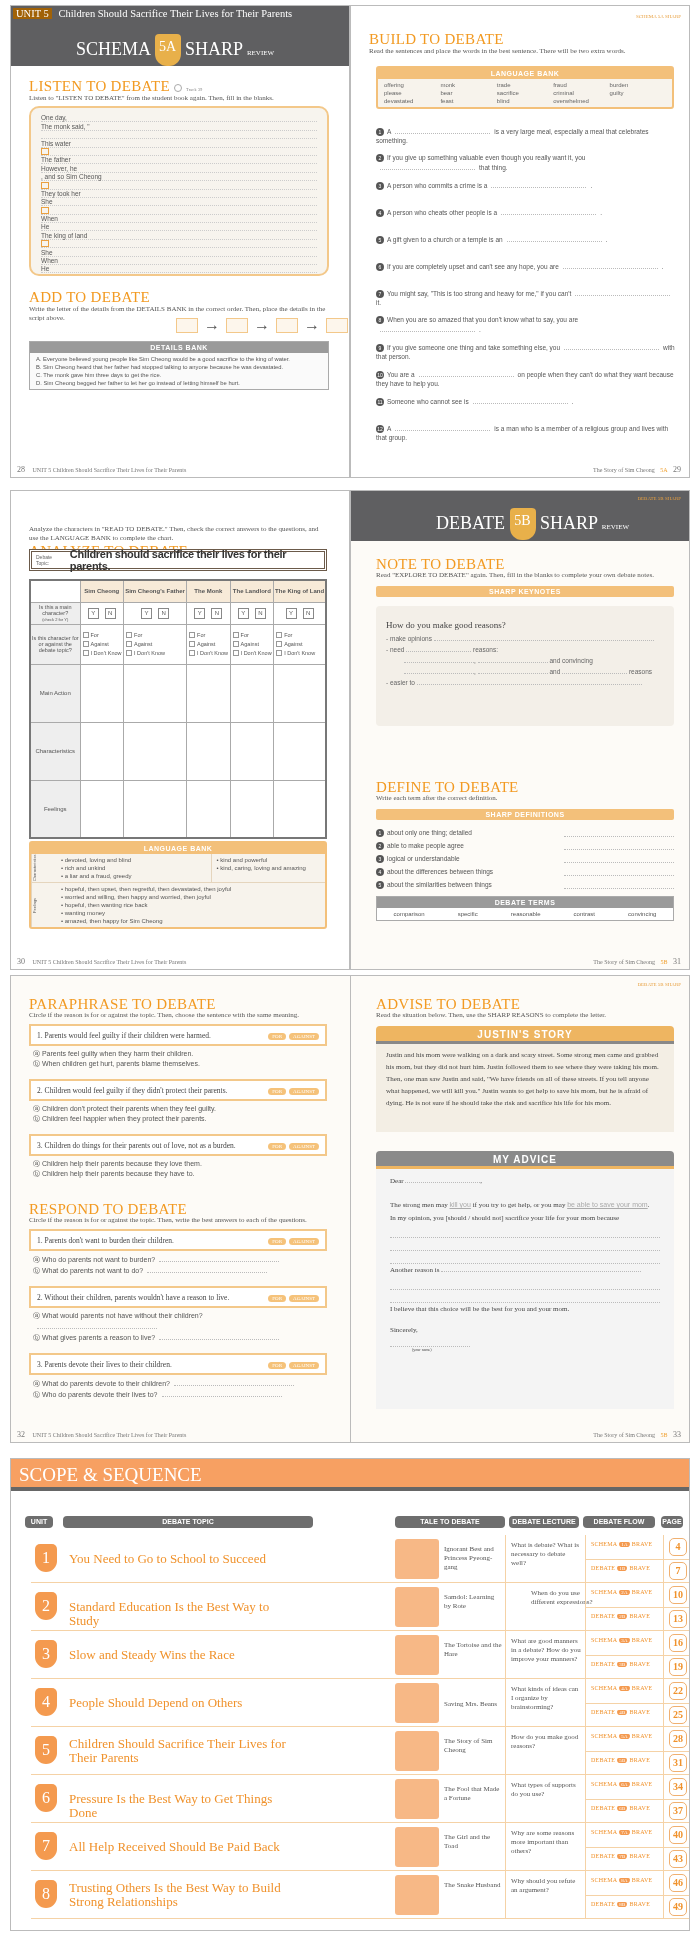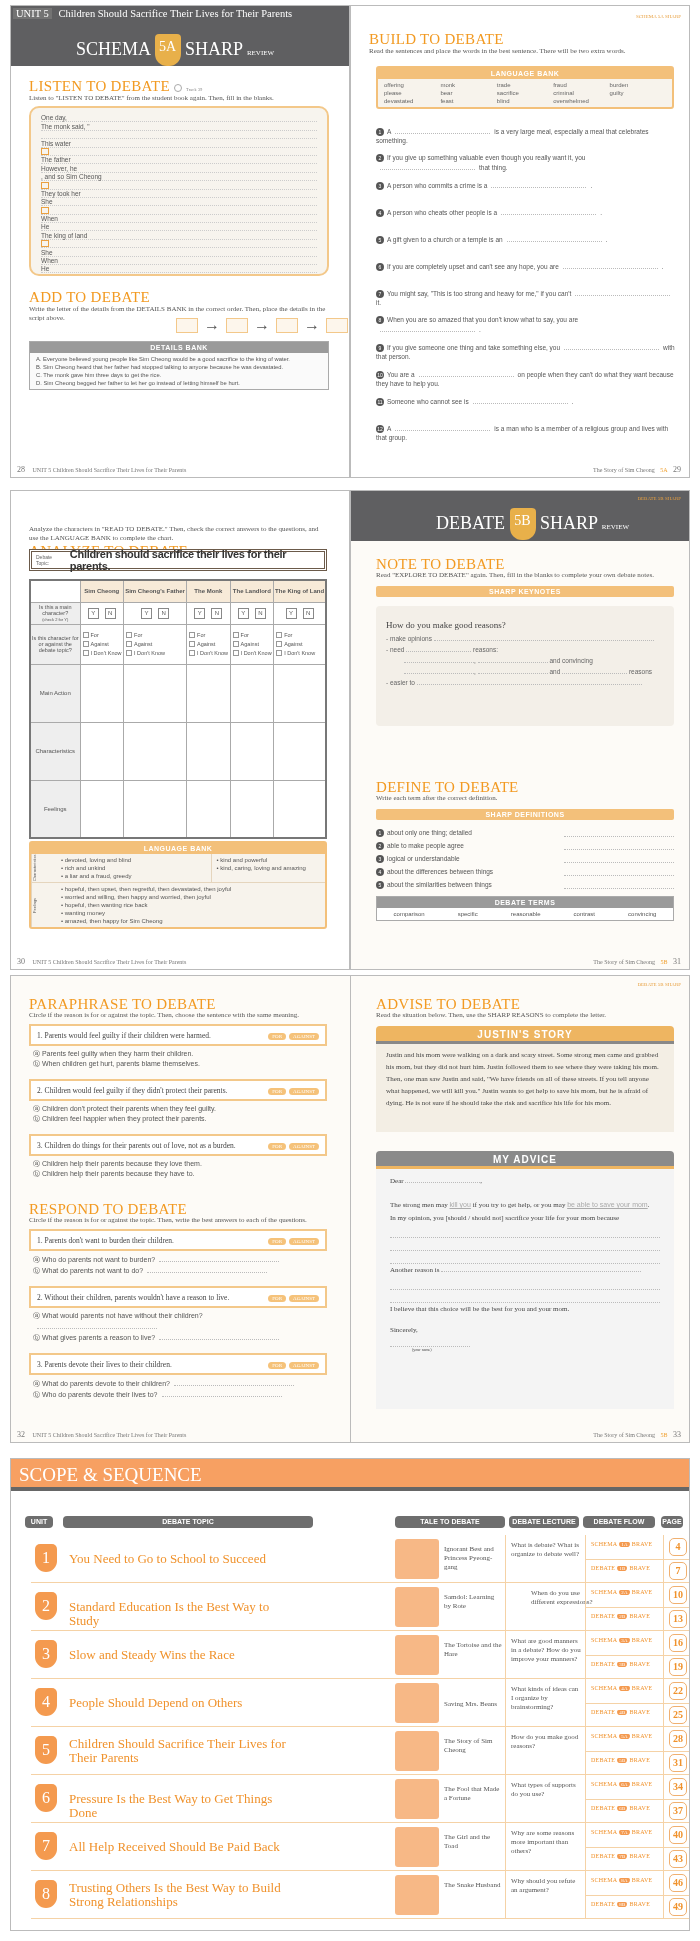--- a/index.html
+++ b/index.html
@@ -33,21 +33,21 @@
 .ss-flow{position:absolute;font-family:"Liberation Serif",serif;font-size:6px;color:#f0922c;letter-spacing:.2px}
 .ss-flow .b{display:inline-block;background:#f49a4f;color:#fff;border-radius:3px 3px 6px 6px;padding:0 2px;margin:0 2px;font-size:5px}
 .ss-page{position:absolute;width:18px;height:18px;border:1px solid #f0b070;border-radius:5px;color:#f0922c;font-family:"Liberation Serif",serif;font-size:10px;font-weight:bold;text-align:center;line-height:16px}
 </style>
 </head>
 <body>
 
 <div class="page" style="left:10px;top:5px;width:340px;height:473px;">
   <div style="background:#5f5f61;height:60px;position:relative;">
     <div class="serif" style="position:absolute;left:2px;top:2px;font-size:10.5px;color:#fff;">
-      <span style="background:#737373;padding:0 3px;text-align:center;">UNIT 5</span>
+      <span style="background:#a16207;padding:0 3px;text-align:center;">UNIT 5</span>
       <span style="margin-left:4px;">Children Should Sacrifice Their Lives for Their Parents</span>
     </div>
     <div class="serif" style="position:absolute;left:65px;top:33px;color:#fff;font-size:18px;">
       <span>SCHEMA</span>
       <span class="shield" style="width:26px;height:32px;font-size:14px;line-height:26px;vertical-align:top;margin-top:-5px;">5A</span>
       <span>SHARP</span>
       <span style="font-size:7px;">REVIEW</span>
     </div>
   </div>
   <div class="abs sec-title" style="left:18px;top:72px;">
@@ -476,21 +476,21 @@
     <span class="ss-head" style="position:absolute;left:558px;width:72px;">DEBATE FLOW</span>
     <span class="ss-head" style="position:absolute;left:636px;width:22px;">PAGE</span>
   </div>
   <div id="scope-rows">
       <div class="ss-row" style="top: 76px; height: 48px;">
         <div class="ss-shield" style="left: 4px; top: 9px;">1</div>
         <div class="ss-topic" style="left: 38px; top: 17px; width: 220px;">You Need to Go to School to Succeed</div>
         <div class="ss-img" style="left: 364px; top: 4px;"></div>
         <div class="ss-tale" style="left: 413px; top: 10px; width: 58px;">Ignorant Best and Princess Pyeong-gang</div>
         <div style="position: absolute; left: 474px; top: 0px; height: 48px; border-left: 1px solid rgb(245, 210, 166);"></div>
-        <div class="ss-lect" style="left: 480px; top: 6px; width: 70px;">What is debate? What is organize to debate well?</div>
+        <div class="ss-lect" style="left: 480px; top: 6px; width: 70px;">What is debate? What is necessary to debate well?</div>
         <div style="position: absolute; left: 554px; top: 0px; height: 48px; border-left: 1px solid rgb(245, 210, 166);"></div>
         <div style="position: absolute; left: 554px; top: 24px; width: 106px; border-top: 1px solid rgb(245, 210, 166);"></div>
         <div class="ss-flow" style="left: 560px; top: 6px;"><span>SCHEMA</span><span class="b">1A</span><span>BRAVE</span></div>
         <div class="ss-page" style="left: 638px; top: 3px;">4</div>
         <div class="ss-flow" style="left: 560px; top: 30px;"><span>DEBATE</span><span class="b">1B</span><span>BRAVE</span></div>
         <div class="ss-page" style="left: 638px; top: 27px;">7</div>
         <div style="position: absolute; left: 632px; top: 0px; height: 48px; border-left: 1px solid rgb(245, 210, 166);"></div>
       </div>
       <div class="ss-row" style="top: 124px; height: 48px;">
         <div class="ss-shield" style="left: 4px; top: 9px;">2</div>

